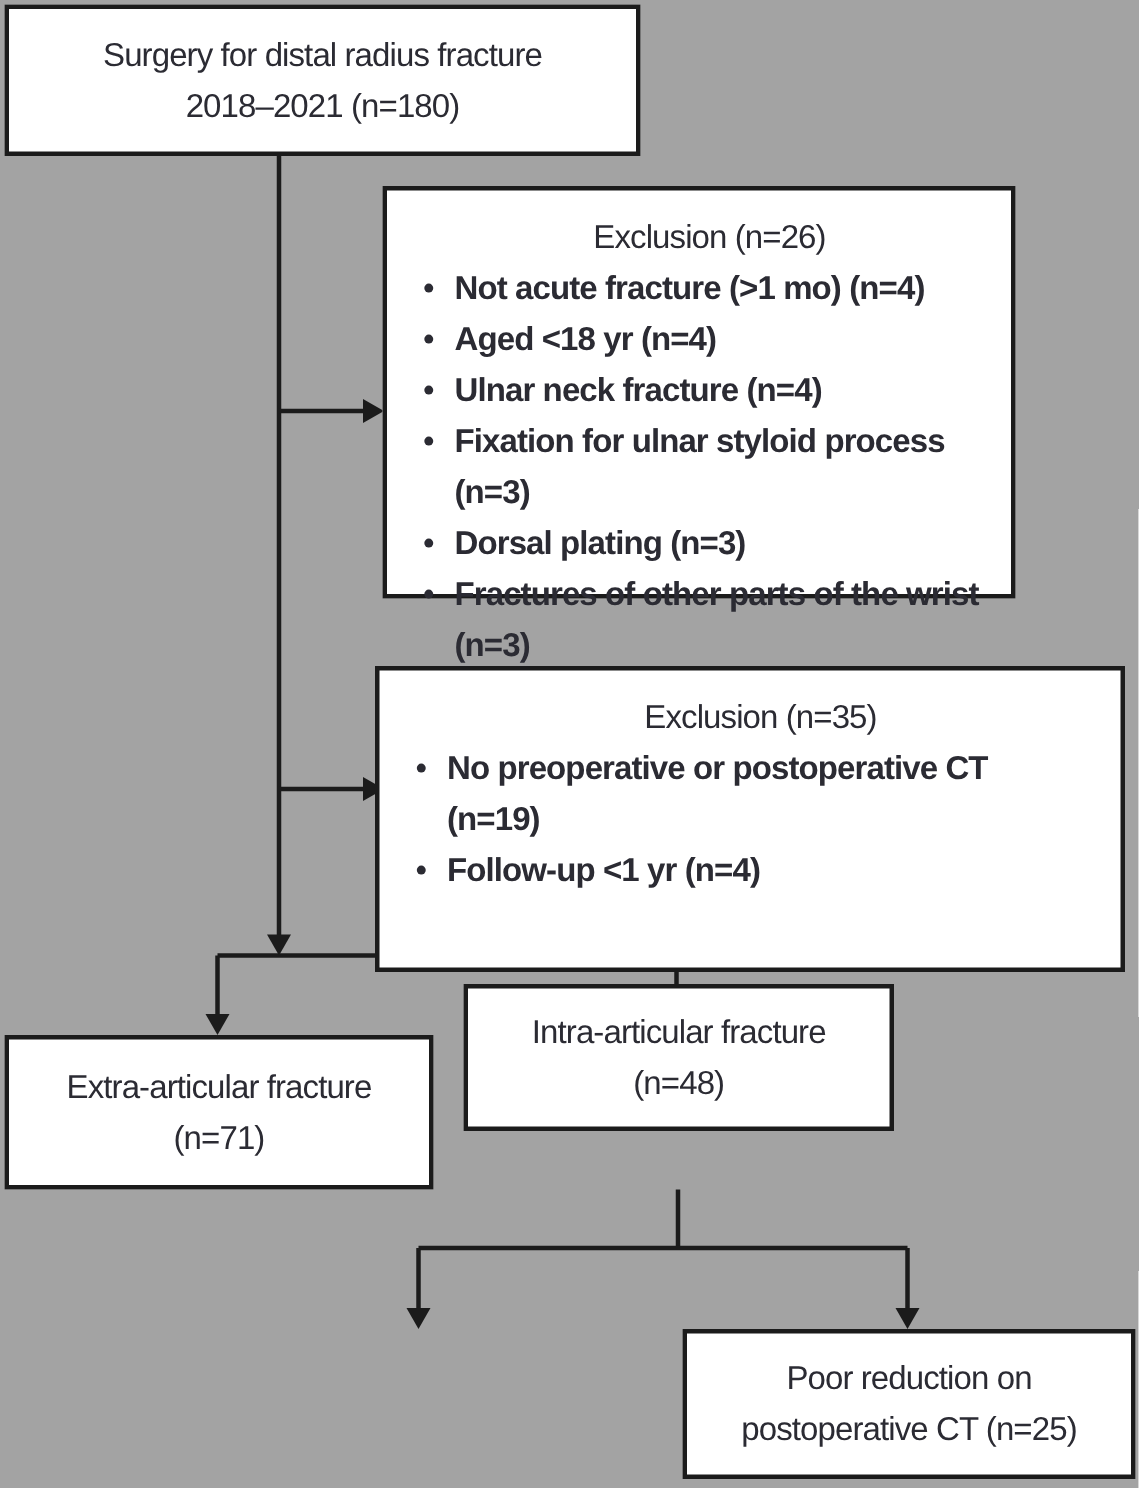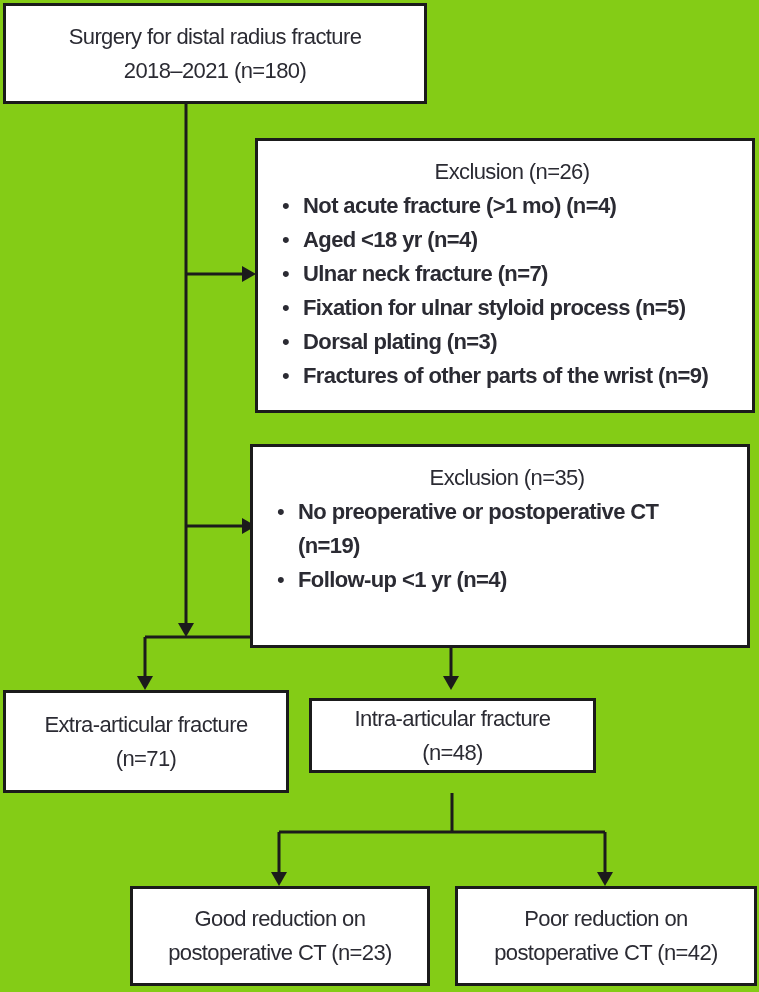--- a/index.html
+++ b/index.html
@@ -4,21 +4,21 @@
 <style>
   html, body {
     margin: 0;
     padding: 0;
     background: #ffffff;
   }
   .canvas {
     position: relative;
     width: 759px;
     height: 992px;
-    background: #84cc16;
+    background: #a3a3a3;
     font-family: "Liberation Sans", "DejaVu Sans", sans-serif;
     color: #2b2b33;
     font-size: 22px;
     letter-spacing: -0.6px;
     line-height: 34px;
   }
   .connectors {
     position: absolute;
     left: 0;
     top: 0;
@@ -58,24 +58,24 @@
     flex: 0 0 21px;
     width: 21px;
   }
   .excl .itext {
     flex: 1 1 auto;
     white-space: pre-line;
     font-weight: bold;
   }
   
   #box-surgery  { left: 3px;   top: 3px;   width: 424px; height: 101px; }
-  #box-excl1    { left: 255px; top: 138px; width: 500px; height: 275px; }
+  #box-excl1    { left: 255px; top: 124px; width: 422px; height: 275px; }
   #box-excl2    { left: 250px; top: 444px; width: 500px; height: 204px; }
   #box-extra    { left: 3px;   top: 690px; width: 286px; height: 103px; }
-  #box-intra    { left: 309px; top: 698px; width: 287px; height: 75px; }
+  #box-intra    { left: 309px; top: 656px; width: 287px; height: 98px; }
   #box-good     { left: 130px; top: 886px; width: 300px; height: 100px; }
   #box-poor     { left: 455px; top: 886px; width: 302px; height: 100px; }
 </style>
 </head>
 <body>
 
 <div class="canvas">
 
   <svg class="connectors" viewBox="0 0 759 992" xmlns="http://www.w3.org/2000/svg">
     <g stroke="#1b1b1b" stroke-width="3" fill="none">
@@ -116,33 +116,33 @@
       <li>
         <span class="bullet">•</span>
         <span class="itext">Not acute fracture (&gt;1 mo) (n=4)</span>
       </li>
       <li>
         <span class="bullet">•</span>
         <span class="itext">Aged &lt;18 yr (n=4)</span>
       </li>
       <li>
         <span class="bullet">•</span>
-        <span class="itext">Ulnar neck fracture (n=7)</span>
+        <span class="itext">Ulnar neck fracture (n=4)</span>
       </li>
       <li>
         <span class="bullet">•</span>
-        <span class="itext">Fixation for ulnar styloid process (n=5)</span>
+        <span class="itext">Fixation for ulnar styloid process (n=3)</span>
       </li>
       <li>
         <span class="bullet">•</span>
         <span class="itext">Dorsal plating (n=3)</span>
       </li>
       <li>
         <span class="bullet">•</span>
-        <span class="itext">Fractures of other parts of the wrist (n=9)</span>
+        <span class="itext">Fractures of other parts of the wrist (n=3)</span>
       </li>
     </ul>
   </div>
 
   <div class="box excl" id="box-excl2">
     <div class="excl-title">Exclusion (n=35)</div>
     <ul>
       <li>
         <span class="bullet">•</span>
         <span class="itext">No preoperative or postoperative CT
@@ -154,19 +154,17 @@
       </li>
     </ul>
   </div>
 
   <div class="box centered" id="box-extra">Extra-articular fracture
 (n=71)</div>
 
   <div class="box centered" id="box-intra">Intra-articular fracture
 (n=48)</div>
 
-  <div class="box centered" id="box-good">Good reduction on
-postoperative CT (n=23)</div>
 
   <div class="box centered" id="box-poor">Poor reduction on
-postoperative CT (n=42)</div>
+postoperative CT (n=25)</div>
 
 </div>
 
 </body></html>

